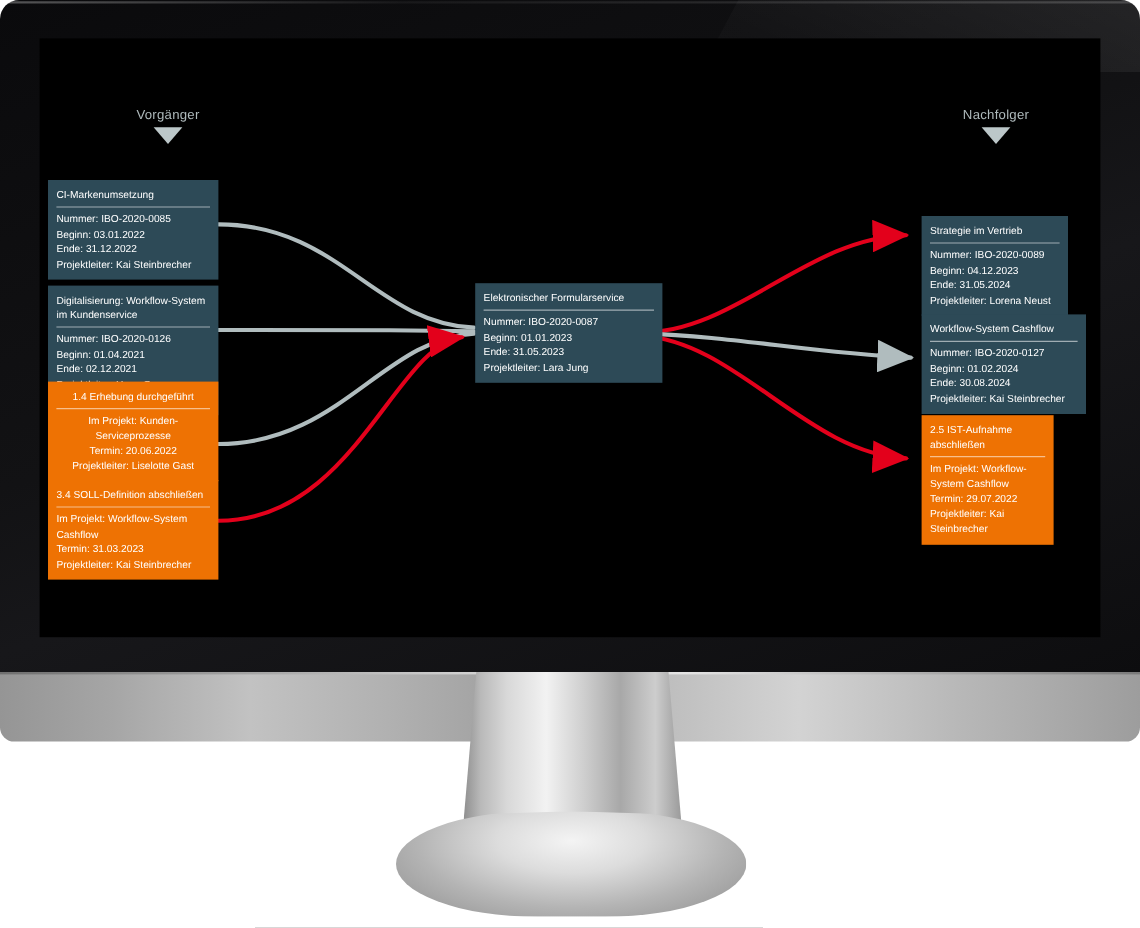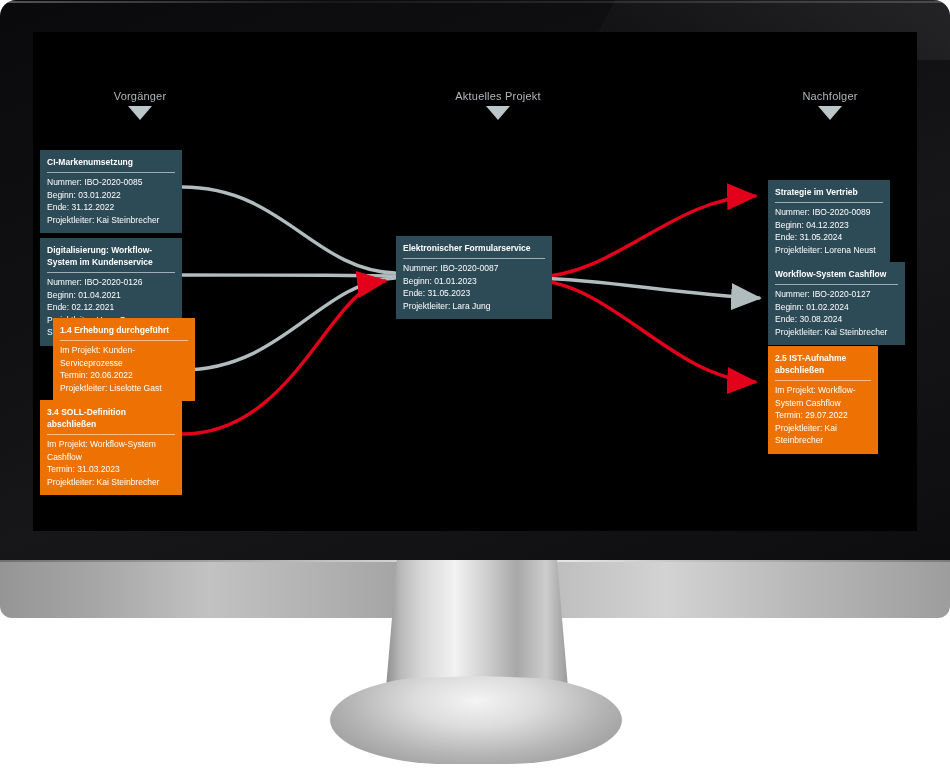--- a/index.html
+++ b/index.html
@@ -75,21 +75,21 @@
     position: absolute;
     padding: 6px 7px 7px 7px;
     color: #ffffff;
     font-size: 8.5px;
     line-height: 13px;
     font-family: "Liberation Sans", sans-serif;
   }
   .node.project { background: #2d4a57; }
   .node.task    { background: #ee7203; }
   .node .title {
-    font-size: 8.5px; font-weight: 700; line-height: 12px;
+    font-size: 8.5px; font-weight: 400; line-height: 12px;
     padding-bottom: 4px; margin-bottom: 3px;
     border-bottom: 1px solid rgba(255,255,255,0.55);
   }
   .node .row { font-size: 8.5px; line-height: 12.5px; white-space: normal; }
   .node.current { }
 
   svg.links { position: absolute; left: 0; top: 0; width: 884px; height: 499px; pointer-events: none; }
 </style>
 </head>
 <body>
@@ -125,24 +125,20 @@
 
       <path d="M502,246 C 580,248 640,262 726,266" fill="none" stroke="#b0bcbe" stroke-width="3.4" stroke-linecap="round" marker-end="url(#arrow-gray)"></path>
 
       <path d="M502,248 C 580,252 640,346 722,350" fill="none" stroke="#e3001b" stroke-width="3.4" stroke-linecap="round" marker-end="url(#arrow-red)"></path>
     </svg>
 
     <div class="col-header" style="left:27px; top:58px;">
       <div class="lbl">Vorgänger</div>
       <div class="tri"></div>
     </div>
-    <div class="col-header" style="left:385px; top:58px;">
-      <div class="lbl">Aktuelles Projekt</div>
-      <div class="tri"></div>
-    </div>
     <div class="col-header" style="left:717px; top:58px;text-align:center;">
       <div class="lbl">Nachfolger</div>
       <div class="tri"></div>
     </div>
 
     <div class="node project" style="left:7px; top:118px; width:142px;">
       <div class="title">CI-Markenumsetzung</div>
       <div class="row">Nummer: IBO-2020-0085</div>
       <div class="row">Beginn: 03.01.2022</div>
       <div class="row">Ende: 31.12.2022</div>
@@ -150,21 +146,21 @@
     </div>
 
     <div class="node project" style="left:7px; top:206px; width:142px;">
       <div class="title">Digitalisierung: Workflow-System im Kundenservice</div>
       <div class="row">Nummer: IBO-2020-0126</div>
       <div class="row">Beginn: 01.04.2021</div>
       <div class="row">Ende: 02.12.2021</div>
       <div class="row">Projektleiter: Hans-Georg Stambke</div>
     </div>
 
-    <div class="node task" style="left:20px; top:286px; width:142px;">
+    <div class="node task" style="left:7px; top:286px; width:142px;text-align:center;">
       <div class="title">1.4 Erhebung durchgeführt</div>
       <div class="row">Im Projekt: Kunden-Serviceprozesse</div>
       <div class="row">Termin: 20.06.2022</div>
       <div class="row">Projektleiter: Liselotte Gast</div>
     </div>
 
     <div class="node task" style="left:7px; top:368px; width:142px;">
       <div class="title">3.4 SOLL-Definition abschließen</div>
       <div class="row">Im Projekt: Workflow-System Cashflow</div>
       <div class="row">Termin: 31.03.2023</div>

